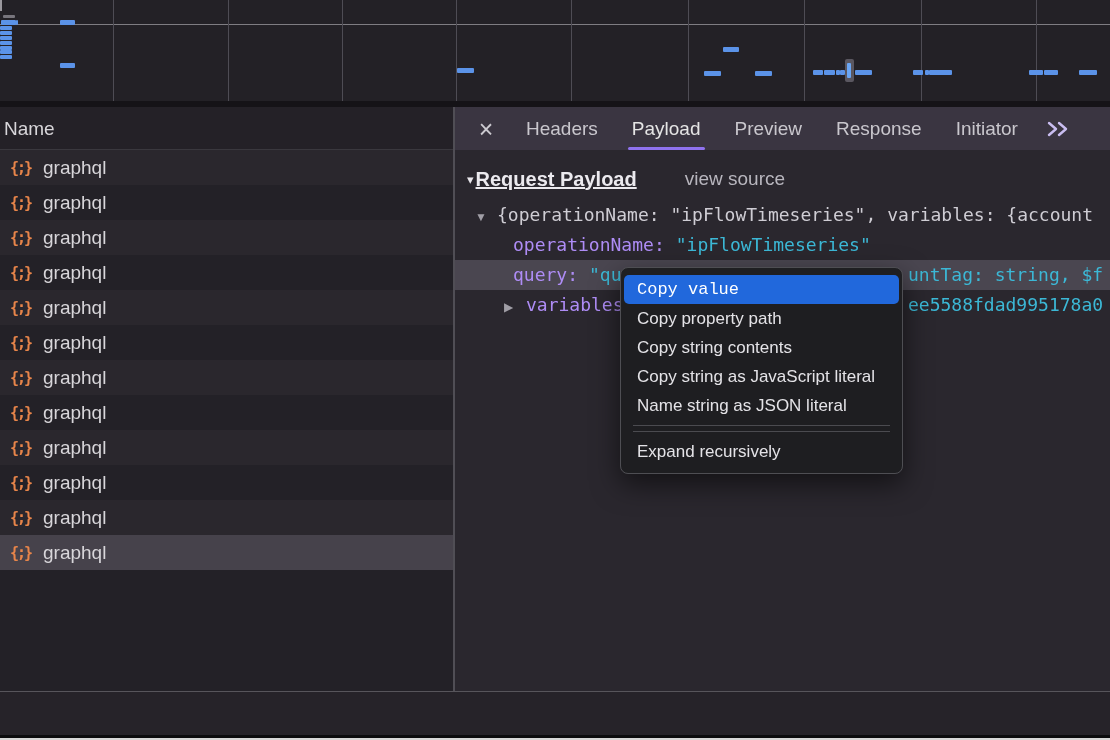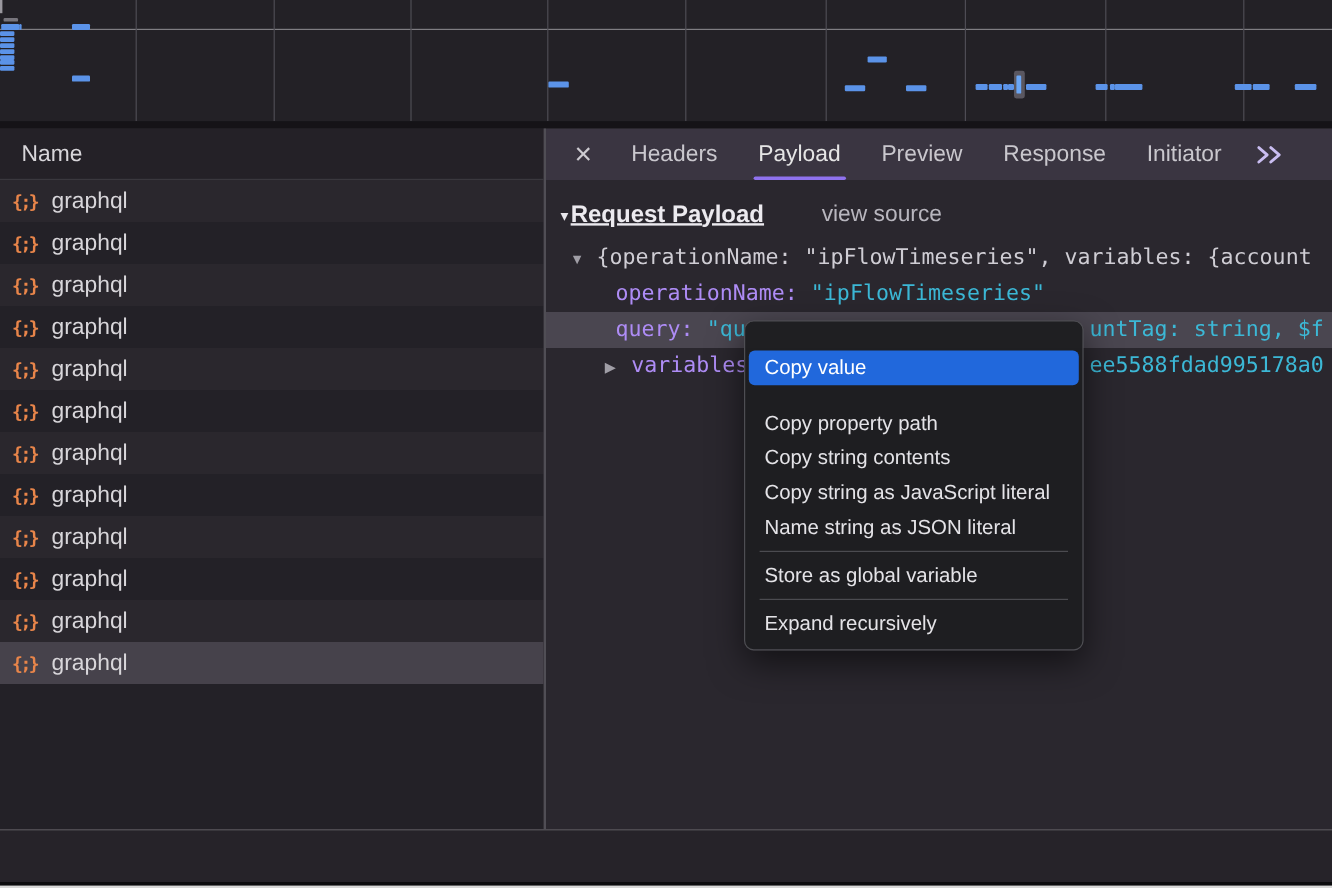--- a/index.html
+++ b/index.html
@@ -13,21 +13,21 @@
   .overview { position:absolute; left:0; top:0; width:1110px; height:101px; background:#232126; overflow:hidden; }
   .ov-grid { position:absolute; top:0; width:1px; height:101px; background:#4e4c54; }
   .ov-hline { position:absolute; left:0; width:1110px; height:1px; background:#8f8d93; opacity:.85; }
   .ov-bar { position:absolute; border-radius:1px; background:#5b93e8; }
   .ov-selbox { position:absolute; background:#5a5760; border-radius:2px; }
   .ov-selbar { position:absolute; background:#6aa6f5; border-radius:1px; }
   .ov-sep { position:absolute; left:0; top:101px; width:1110px; height:6px; background:#151317; }
   .corner-tick { position:absolute; left:0; top:0; width:2px; height:11px; background:#9a989e; }
   
   .left-panel { position:absolute; left:0; top:107px; width:453px; height:584px; background:#232127; overflow:hidden; }
-  .lp-header { height:43px; line-height:43px; padding-left:18px; font-size:19px; color:#d8d6da; background:#242127; border-bottom:1px solid #3a383e; }
+  .lp-header { height:43px; line-height:43px; padding-left:4px; font-size:19px; color:#d8d6da; background:#242127; border-bottom:1px solid #3a383e; }
   .req-row { height:35px; display:flex; align-items:center; padding-left:10px; background:#232127; }
   .req-row.alt { background:#2a272d; }
   .req-row.selected { background:#46424b; }
   .json-icon { font-family:"DejaVu Sans Mono", monospace; font-size:15px; font-weight:bold; letter-spacing:-2px; color:#e8854a; width:26px; flex:none; }
   .req-label { font-size:19px; color:#d8d6da; margin-left:7px; white-space:nowrap; }
   
   .right-panel { position:absolute; left:455px; top:107px; width:655px; height:584px; background:#2a272e; overflow:hidden; }
   .tabbar { position:relative; height:43px; background:#3a3541; display:flex; align-items:center; padding-left:20px; }
   .close-x { width:22px; margin-right:12px; font-size:25px; line-height:40px; color:#cdcbd1; text-align:center; font-weight:400; cursor:default; }
   .tab { position:relative; height:43px; line-height:43px; margin:0 17px; font-size:19px; color:#c9c7cd; white-space:nowrap; cursor:default; }
@@ -55,21 +55,21 @@
   .footer { position:absolute; left:0; top:691px; width:1110px; height:45px; background:#262329; border-top:1px solid #57555b; }
   .bottom-black { position:absolute; left:0; top:735px; width:1110px; height:3px; background:#0c0c0e; }
   .bottom-light { position:absolute; left:0; top:738px; width:1110px; height:2px; background:#d8d8d8; }
   
   .menu {
     position:absolute; left:620px; top:267px; width:283px;
     background:rgba(30,30,33,0.97); border:1px solid #4e4e53; border-radius:8px;
     box-shadow:0 10px 28px rgba(0,0,0,0.55); padding:7px 0; z-index:10;
   }
   .menu-item { height:29px; line-height:29px; padding:0 16px; font-size:17px; color:#e4e3e7; white-space:nowrap; cursor:default; }
-  .menu-item.hl { background:#2168dc; color:#ffffff; margin:17px 3px; padding:0 13px; border-radius:5px; }
+  .menu-item.hl { background:#2168dc; color:#ffffff; margin:0 3px; padding:0 13px; border-radius:5px;font-family:Liberation Mono, monospace; }
   .menu-sep { border-top:1px solid #4b4b50; margin:5px 12px; }
 </style>
 </head>
 <body>
 
 <div id="app">
 
   <div class="overview">
     <div class="ov-hline" style="top: 24px;"></div>
   <div class="ov-grid" style="left: 113px;"></div>
@@ -214,20 +214,19 @@
   <div class="v-divider"></div>
   <div class="footer"></div>
 
   <div class="menu">
     <div class="menu-item hl">Copy value</div>
     <div class="menu-item">Copy property path</div>
     <div class="menu-item">Copy string contents</div>
     <div class="menu-item">Copy string as JavaScript literal</div>
     <div class="menu-item">Name string as JSON literal</div>
     <div class="menu-sep"></div>
-    <div class="menu-item">Store as global variable</div>
     <div class="menu-sep"></div>
     <div class="menu-item">Expand recursively</div>
   </div>
 
   <div class="bottom-black"></div>
   <div class="bottom-light"></div>
 </div>
 
 </body></html>

